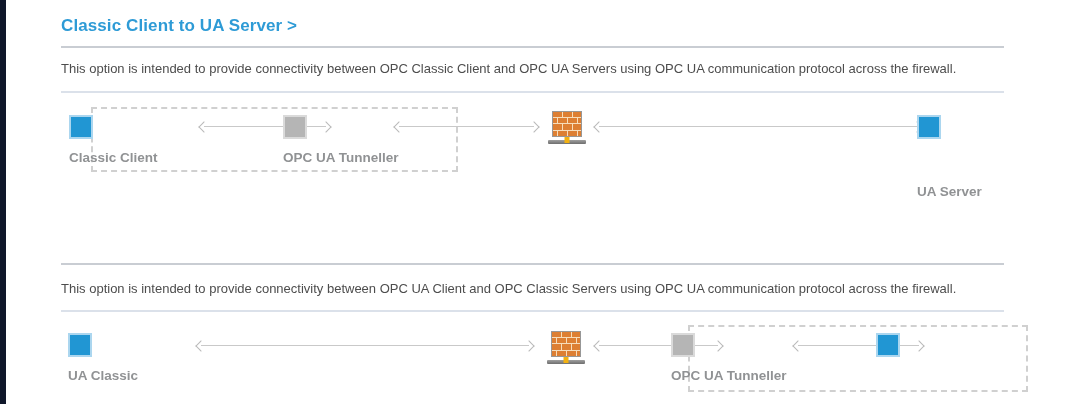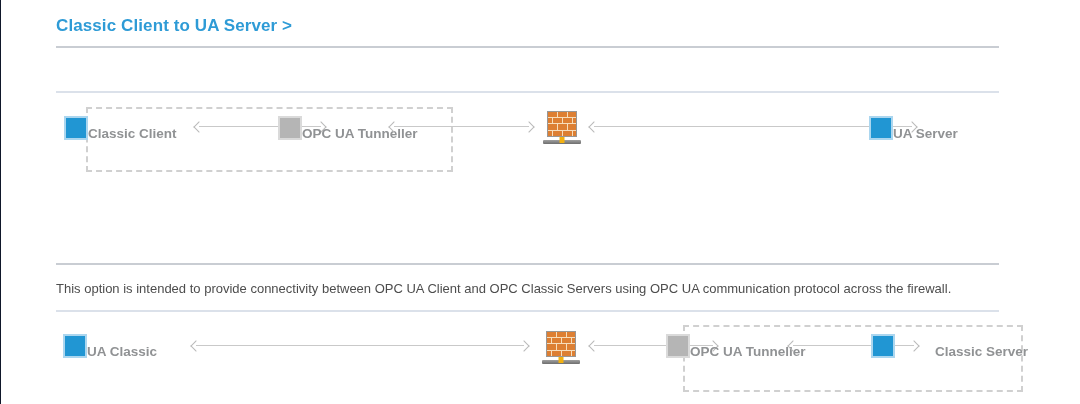--- a/index.html
+++ b/index.html
@@ -3,21 +3,21 @@
 <meta charset="utf-8">
 <style>
   * { margin:0; padding:0; box-sizing:border-box; }
   html,body { width:1080px; height:404px; }
   body {
     background:#ffffff;
     font-family:"Liberation Sans", sans-serif;
     position:relative;
     overflow:hidden;
   }
-  .page { position:absolute; inset:0; background:#fff; border-left:1px solid #0f172a; }
+  .page { position:absolute; inset:0; background:#fff; border-left:6px solid #0f172a; }
 
   .section-heading {
     position:absolute; left:55px;
     font-size:17px; font-weight:bold; color:#2e9bd6;
     letter-spacing:0.1px; cursor:pointer; white-space:nowrap;
   }
   .h1 { top:16px; }
   .h2 { top:233px; }
 
   .divider { position:absolute; left:55px; width:943px; height:2px; }
@@ -36,32 +36,32 @@
   .d2 { top:281px; }
 
   .diagram { position:absolute; left:0; width:1080px; }
   .dg1 { top:100px; height:92px; }
   .dg2 { top:318px; height:86px; }
 
   .dashed-box { position:absolute; border:2px dashed #d0d0d0; }
   .box1 { left:85px;  top:7px; width:367px; height:65px; }
   .box2 { left:682px; top:7px; width:340px; height:67px; }
 
-  .node { position:absolute; top:15px; width:160px; display:flex; align-items:center; }
+  .node { position:absolute; top:15px; width:160px; display:flex; flex-direction:column; align-items:flex-start; }
   .sq { width:24px; height:24px; }
   .sq-blue { background:#2196d3; border:2px solid #abd6ef; }
   .sq-gray { background:#b5b5b5; border:2px solid #dadada; }
   .node-label {
     margin-top:11px; font-size:13.5px; font-weight:bold;
     color:#909294; white-space:nowrap;
   }
   
   .dg1 .n-client    { left:63px; }
   .dg1 .n-tunneller { left:277px; }
-  .dg1 .n-server    { left:868px; }
+  .dg1 .n-server    { left:911px;gap:34px; }
   .dg2 .n-client    { left:62px; }
   .dg2 .n-tunneller { left:665px; }
   .dg2 .n-server    { left:870px;gap:40px; }
 
   
   .arrow { position:absolute; height:14px; }
   .arrow .shaft { position:absolute; left:5px; right:5px; top:6px; height:1px; background:#c9c9c9; }
   .arrow::before, .arrow::after {
     content:""; position:absolute; top:3px; width:7px; height:7px;
     border-left:1px solid #b9b9b9; border-bottom:1px solid #b9b9b9;
@@ -86,20 +86,21 @@
   .fw-base { width:38px; height:4px; background:linear-gradient(#a0a0a0,#6e6e6e); border-radius:1px; }
   .fw-dot { position:absolute; bottom:1px; left:50%; transform:translateX(-50%); width:5px; height:6px; background:#f3b111; }
 </style>
 </head>
 <body>
 
 <div class="page">
 
   <div class="section-heading h1">Classic Client to UA Server &gt;</div>
   <div class="divider div-dark divA1"></div>
+  <div class="description d1">This option is intended to provide connectivity between OPC Classic Client and OPC UA Servers using OPC UA communication protocol across the firewall.</div>
   <div class="divider div-light divB1"></div>
 
   <div class="diagram dg1">
     <div class="dashed-box box1"></div>
 
     <div class="node n-client">
       <span class="sq sq-blue"></span>
       <span class="node-label">Classic Client</span>
     </div>
 

